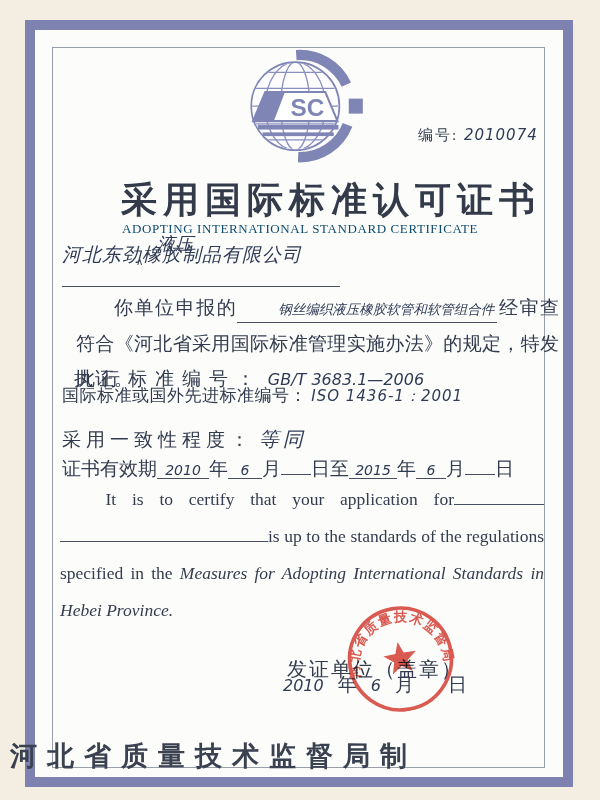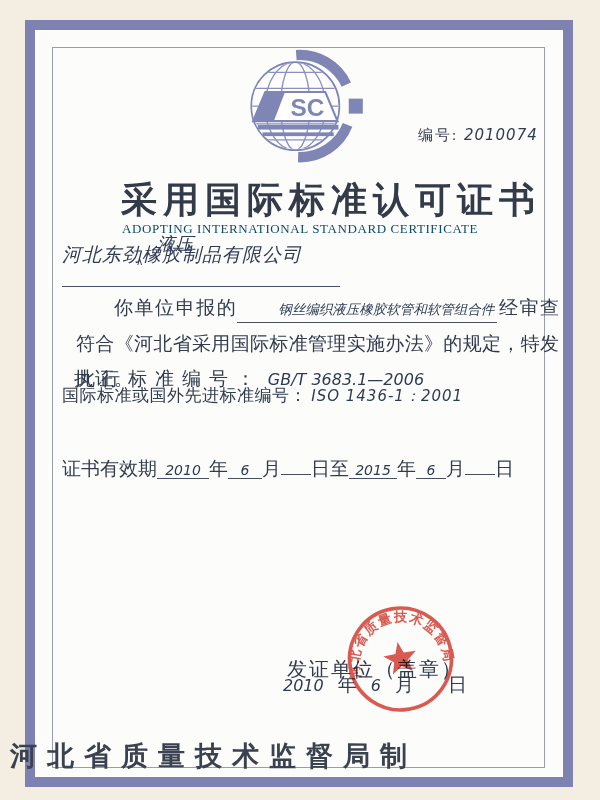--- a/index.html
+++ b/index.html
@@ -99,25 +99,30 @@
   <p class="abs declaration"><span>你单位申报的</span><span class="blank hw">钢丝编织液压橡胶软管和软管组合件</span><span>经审查符合《河北省采用国际标准管理实施办法》的规定，特发此证。</span></p>
 
   <div class="abs fieldrow row-std">
     <span class="lbl">执行标准编号：</span>
     <span class="hw">GB/T 3683.1—2006</span>
   </div>
   <div class="abs fieldrow row-intl">
     <span class="lbl">国际标准或国外先进标准编号：</span>
     <span class="hw">ISO 1436-1：2001</span>
   </div>
+  <div class="abs fieldrow row-conf">
+    <span class="lbl">采用一致性程度：</span>
+    <span class="hw">等同</span>
+  </div>
 
   <div class="abs validity">
     <span>证书有效期</span><span class="blank hw b52">2010</span><span>年</span><span class="blank hw b34">6</span><span>月</span><span class="blank b30"></span><span>日至</span><span class="blank hw b48">2015</span><span>年</span><span class="blank hw b30">6</span><span>月</span><span class="blank b30"></span><span>日</span>
   </div>
 
+  <p class="abs english"><span>It is to certify that your application for</span><span class="blank b90"></span> <span class="blank b208"></span><span>is up to the standards of the regulations specified in the</span> <i>Measures for Adopting International Standards in Hebei Province.</i></p>
 
   <div class="abs issuer">发证单位（盖章）</div>
   <div class="abs issue-date">
     <span class="hw">2010</span><span class="gap-s"></span><span>年</span><span class="gap-s"></span><span class="hw">6</span><span class="gap-s"></span><span>月</span><span class="gap-m"></span><span>日</span>
   </div>
 
   <svg class="abs seal" viewBox="0 0 110 110">
     <circle cx="55" cy="58" r="50" fill="none" stroke="#d8443a" stroke-width="3.6"></circle>
     <polygon points="55,41 59.1,52.3 71.2,52.7 61.7,60.2 65,71.8 55,65 45,71.8 48.3,60.2 38.8,52.7 50.9,52.3" fill="#d8443a"></polygon>
     <defs>

